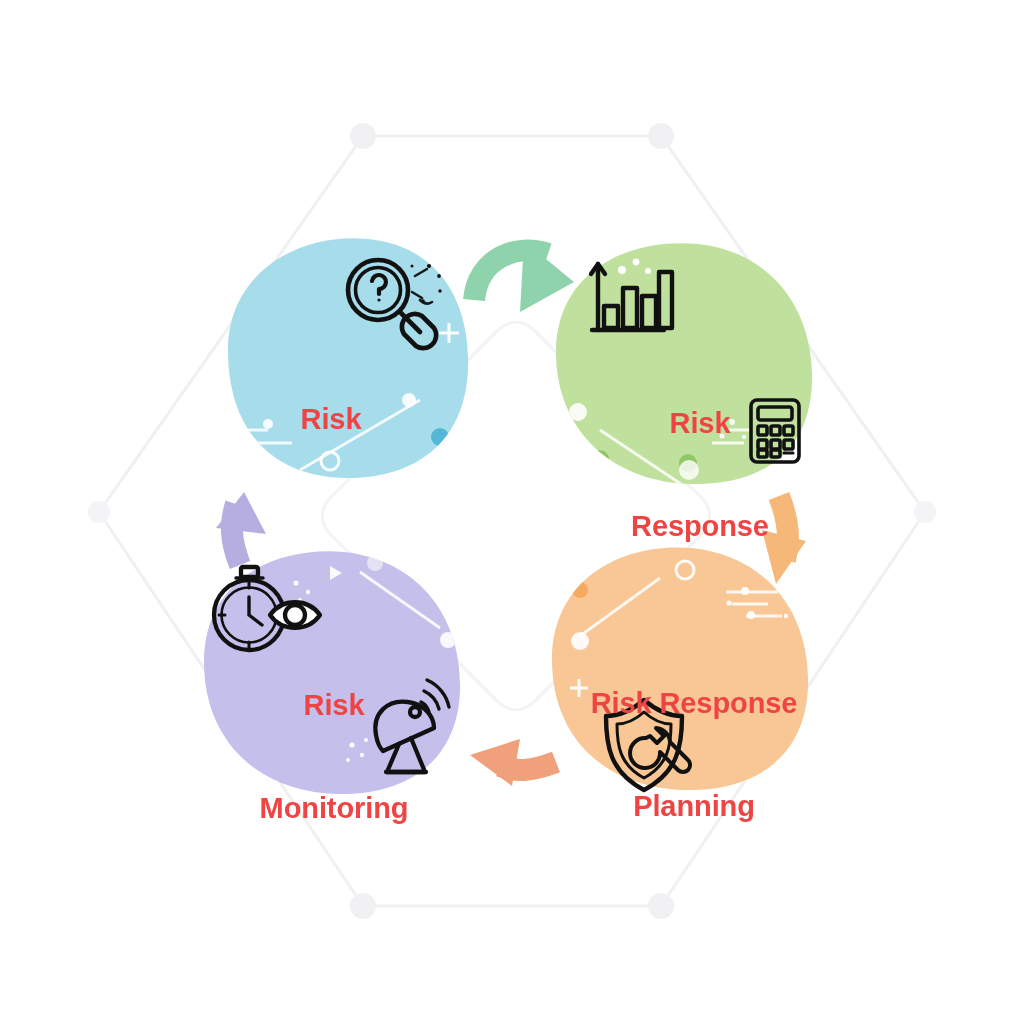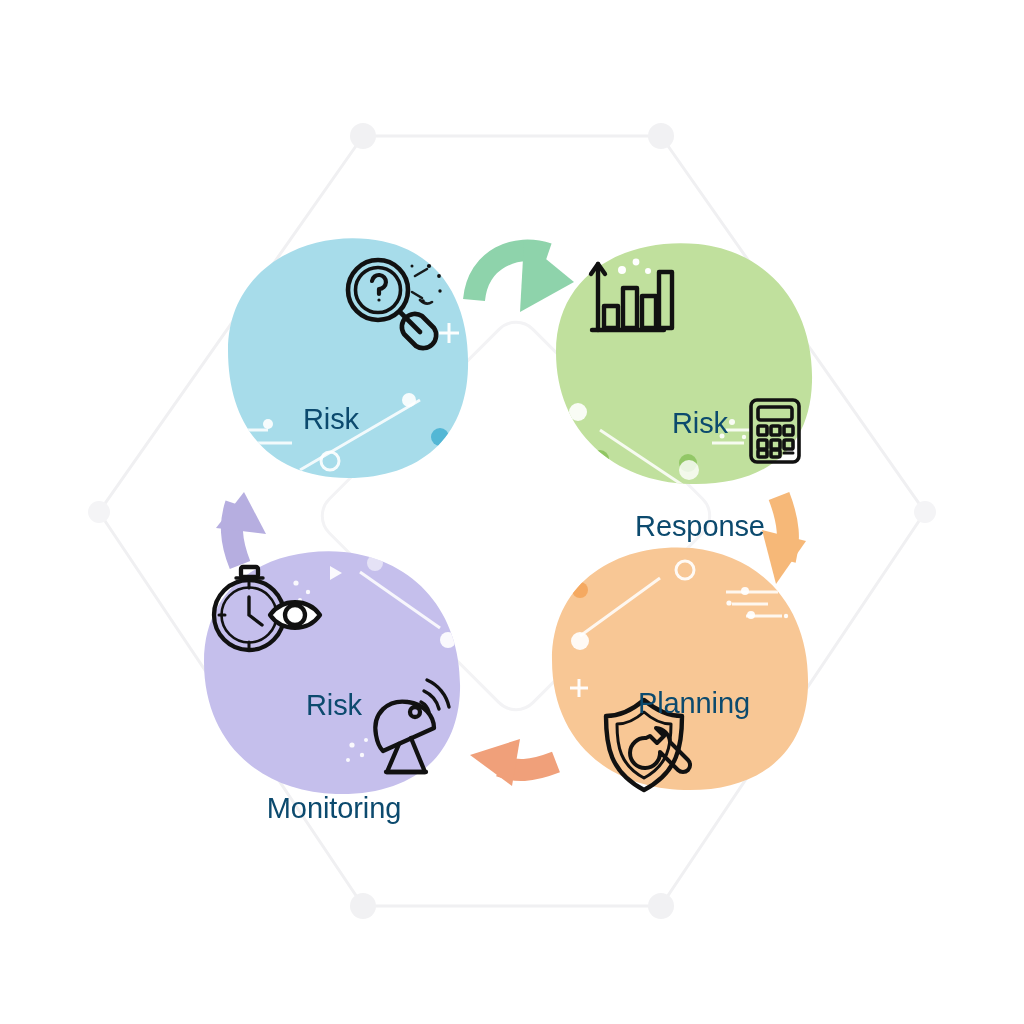--- a/index.html
+++ b/index.html
@@ -21,24 +21,24 @@
   #diagram-svg {
     position: absolute;
     left: 0;
     top: 0;
     width: 1024px;
     height: 1024px;
   }
   .stage-label {
     position: absolute;
     text-align: center;
-    color: #0c4a6e;
+    color: #ef4444;
     font-size: 29px;
     line-height: 1.18;
-    font-weight: 400;
+    font-weight: 700;
     letter-spacing: -0.1px;
     white-space: pre;
     pointer-events: none;
   }
   .stage-label .l1, .stage-label .l2 { display: block; }
   #label-identification {
     left: 206px;
     top: 334px;
     width: 250px;
   }
@@ -277,20 +277,21 @@
   <div class="stage-label" id="label-identification">
     <span class="l1">Risk</span>
   </div>
 
   <div class="stage-label" id="label-analysis">
     <span class="l1">Risk</span>
     <span class="l2">Response</span>
   </div>
 
   <div class="stage-label" id="label-response">
+    <span class="l1">Risk Response</span>
     <span class="l2">Planning</span>
   </div>
 
   <div class="stage-label" id="label-monitoring">
     <span class="l1">Risk</span>
     <span class="l2">Monitoring</span>
   </div>
 
 </div>
 

